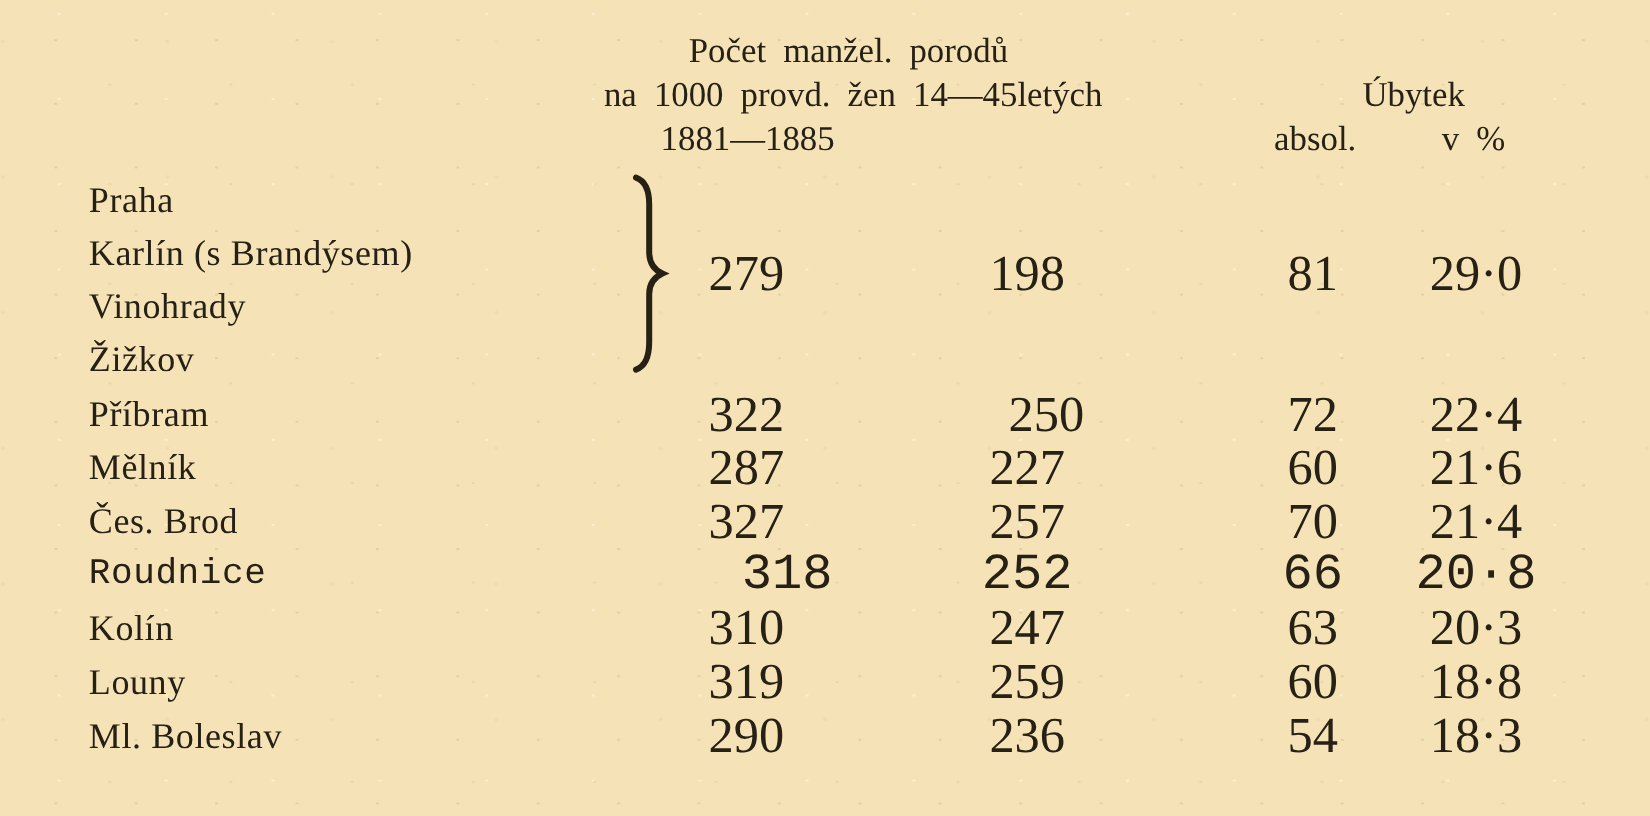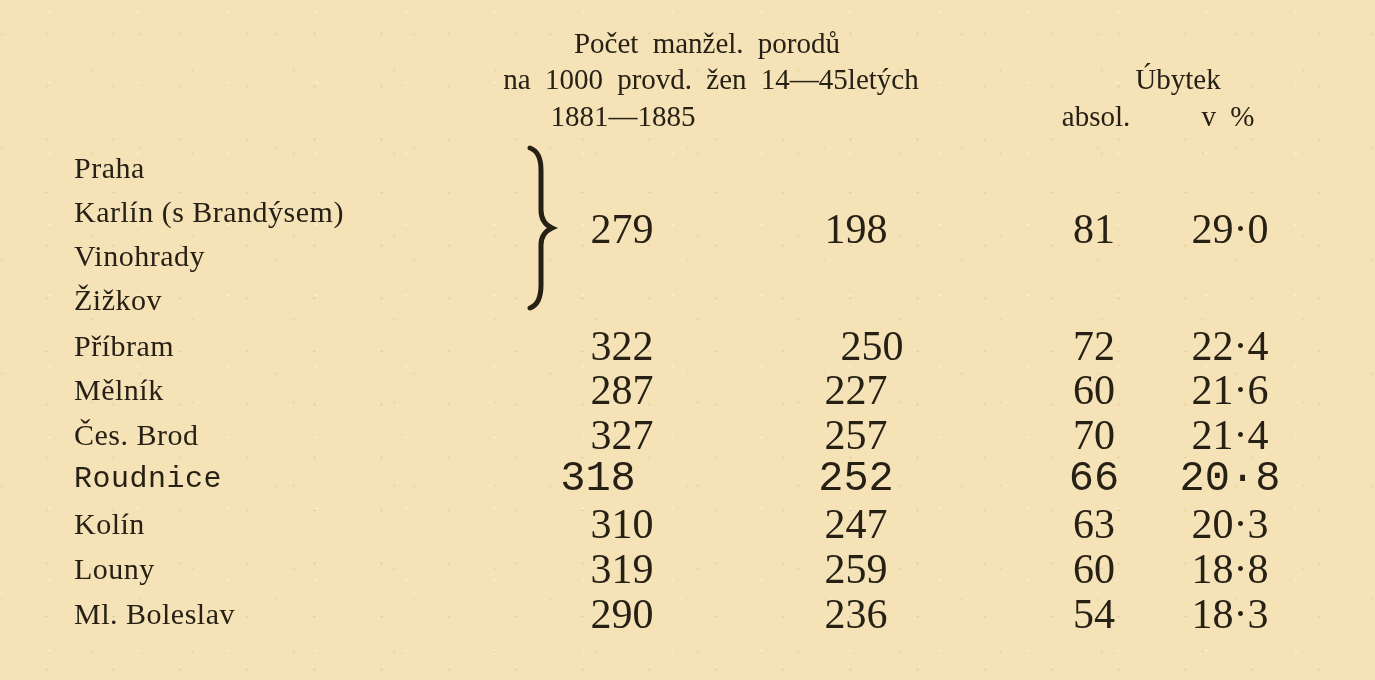--- a/index.html
+++ b/index.html
@@ -73,21 +73,21 @@
   <div class="abs" style="left:0;top:413px;width:1375px;height:44px;">
     <span class="abs city" style="left:74px;">Čes. Brod</span>
     <span class="abs num" style="left:622px;">327</span>
     <span class="abs num" style="left:856px;">257</span>
     <span class="abs num" style="left:1094px;">70</span>
     <span class="abs num" style="left:1230px;">21·4</span>
   </div>
 
   <div class="abs" style="left:0;top:457px;width:1375px;height:44px;font-family:Liberation Mono, monospace;">
     <span class="abs city" style="left:74px;">Roudnice</span>
-    <span class="abs num" style="left:598px;">318</span>
+    <span class="abs num" style="left:656px;">318</span>
     <span class="abs num" style="left:856px;">252</span>
     <span class="abs num" style="left:1094px;">66</span>
     <span class="abs num" style="left:1230px;">20·8</span>
   </div>
 
   <div class="abs" style="left:0;top:502px;width:1375px;height:44px;">
     <span class="abs city" style="left:74px;">Kolín</span>
     <span class="abs num" style="left:622px;">310</span>
     <span class="abs num" style="left:856px;">247</span>
     <span class="abs num" style="left:1094px;">63</span>

